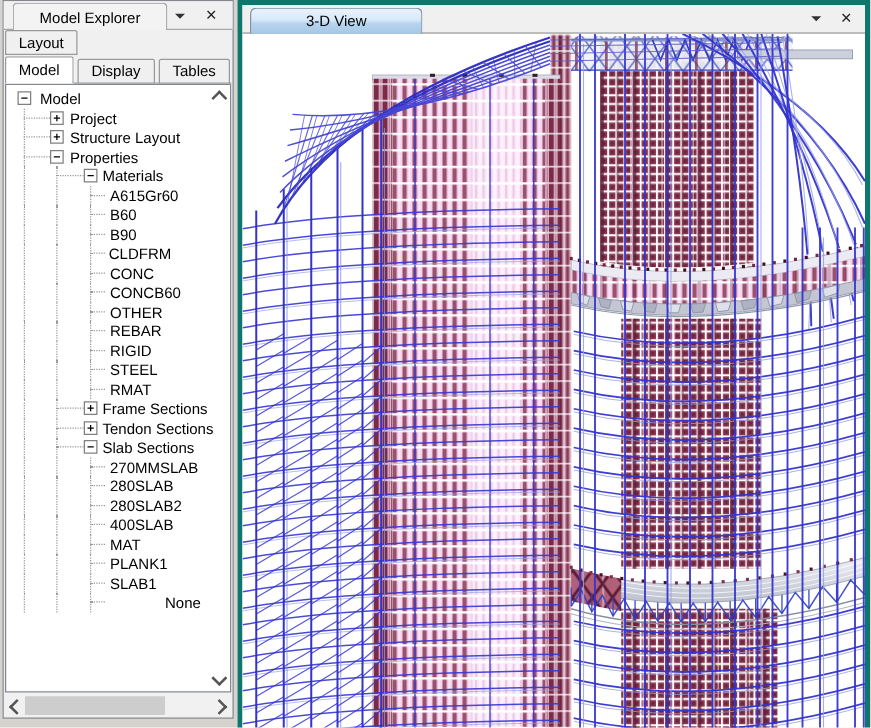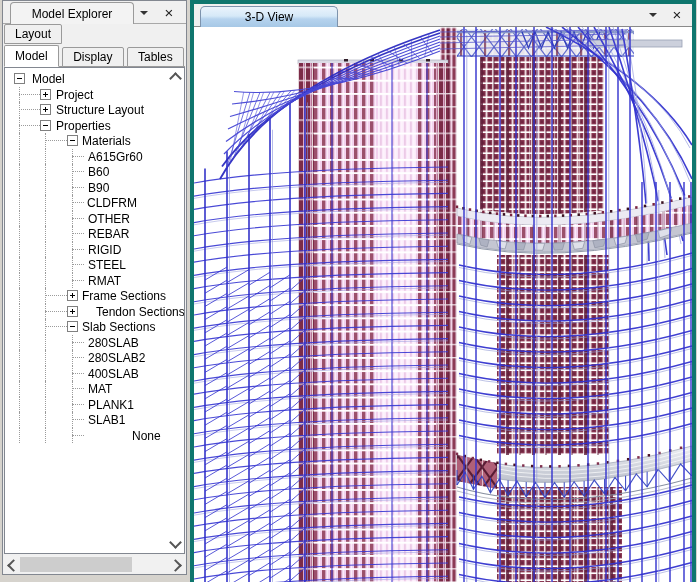--- a/index.html
+++ b/index.html
@@ -165,20 +165,34 @@
           <div class="vguide" style="left: 40px;"></div>
           <div class="vguide" style="left: 67px;"></div>
           <div class="hdash" style="left: 67px; width: 12px;"></div>
           <span class="tlabel" style="left: 82px;">CLDFRM</span>
         </div>
         <div class="trow">
           <div class="vguide" style="left: 14px;"></div>
           <div class="vguide" style="left: 40px;"></div>
           <div class="vguide" style="left: 67px;"></div>
           <div class="hdash" style="left: 67px; width: 12px;"></div>
+          <span class="tlabel" style="left: 83px;">CONC</span>
+        </div>
+        <div class="trow">
+          <div class="vguide" style="left: 14px;"></div>
+          <div class="vguide" style="left: 40px;"></div>
+          <div class="vguide" style="left: 67px;"></div>
+          <div class="hdash" style="left: 67px; width: 12px;"></div>
+          <span class="tlabel" style="left: 83px;">CONCB60</span>
+        </div>
+        <div class="trow">
+          <div class="vguide" style="left: 14px;"></div>
+          <div class="vguide" style="left: 40px;"></div>
+          <div class="vguide" style="left: 67px;"></div>
+          <div class="hdash" style="left: 67px; width: 12px;"></div>
           <span class="tlabel" style="left: 83px;">OTHER</span>
         </div>
         <div class="trow">
           <div class="vguide" style="left: 14px;"></div>
           <div class="vguide" style="left: 40px;"></div>
           <div class="vguide" style="left: 67px;"></div>
           <div class="hdash" style="left: 67px; width: 12px;"></div>
           <span class="tlabel" style="left: 83px;">REBAR</span>
         </div>
         <div class="trow">
@@ -213,30 +227,37 @@
           <span class="tlabel" style="left: 77px;">Frame Sections</span>
         </div>
         <div class="trow">
           <div class="vguide" style="left: 14px;"></div>
           <div class="vguide" style="left: 40px;"></div>
           <div class="hdash" style="left: 40px; width: 22px;"></div>
           <div class="ebox" style="left: 62px;">
             <span class="h"></span>
             <span class="v"></span>
           </div>
-          <span class="tlabel" style="left: 77px; margin-left: 14px;">Tendon Sections</span>
+          <span class="tlabel" style="left: 77px;">Tendon Sections</span>
         </div>
         <div class="trow">
           <div class="vguide" style="left: 14px;"></div>
           <div class="vguide" style="left: 40px;"></div>
           <div class="hdash" style="left: 40px; width: 22px;"></div>
           <div class="ebox" style="left: 62px;">
             <span class="h"></span>
           </div>
           <span class="tlabel" style="left: 77px;">Slab Sections</span>
+        </div>
+        <div class="trow">
+          <div class="vguide" style="left: 14px;"></div>
+          <div class="vguide" style="left: 40px;"></div>
+          <div class="vguide" style="left: 67px;"></div>
+          <div class="hdash" style="left: 67px; width: 12px;"></div>
+          <span class="tlabel" style="left: 83px;">270MMSLAB</span>
         </div>
         <div class="trow">
           <div class="vguide" style="left: 14px;"></div>
           <div class="vguide" style="left: 40px;"></div>
           <div class="vguide" style="left: 67px;"></div>
           <div class="hdash" style="left: 67px; width: 12px;"></div>
           <span class="tlabel" style="left: 83px;">280SLAB</span>
         </div>
         <div class="trow">
           <div class="vguide" style="left: 14px;"></div>

